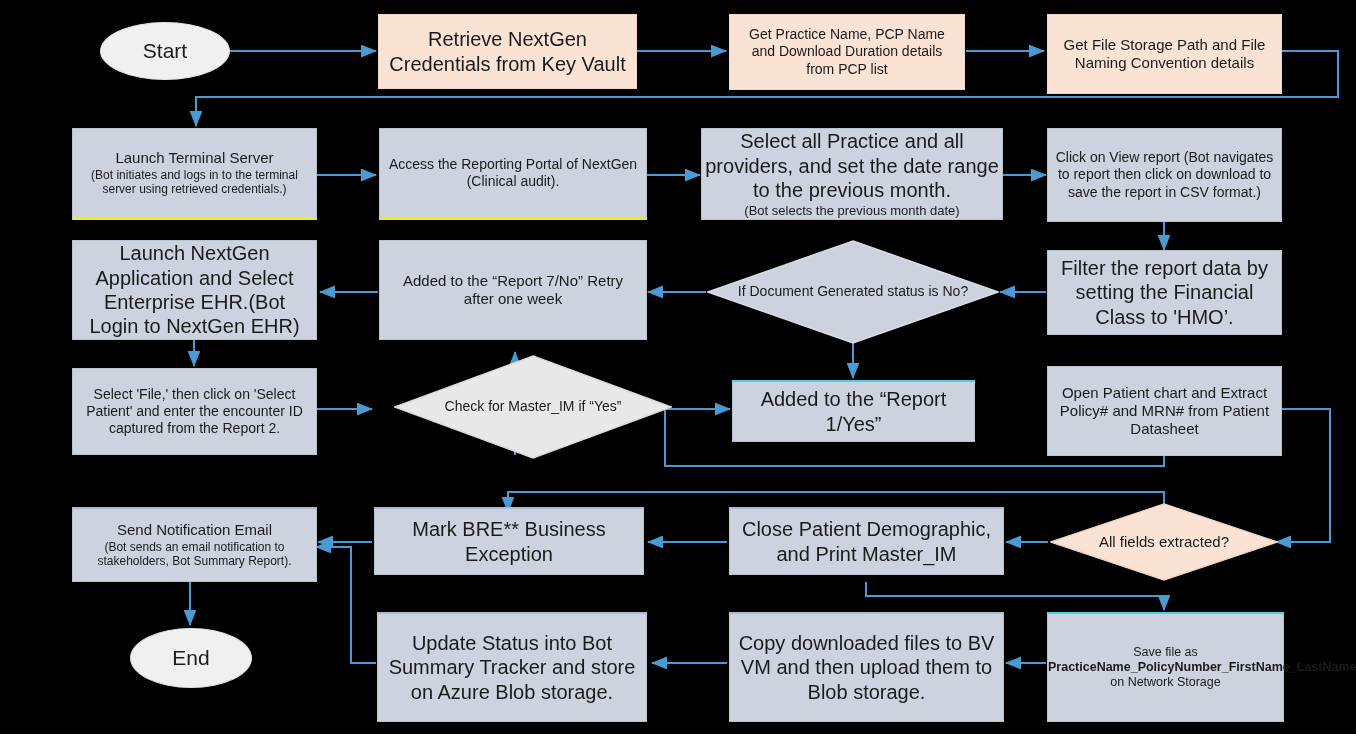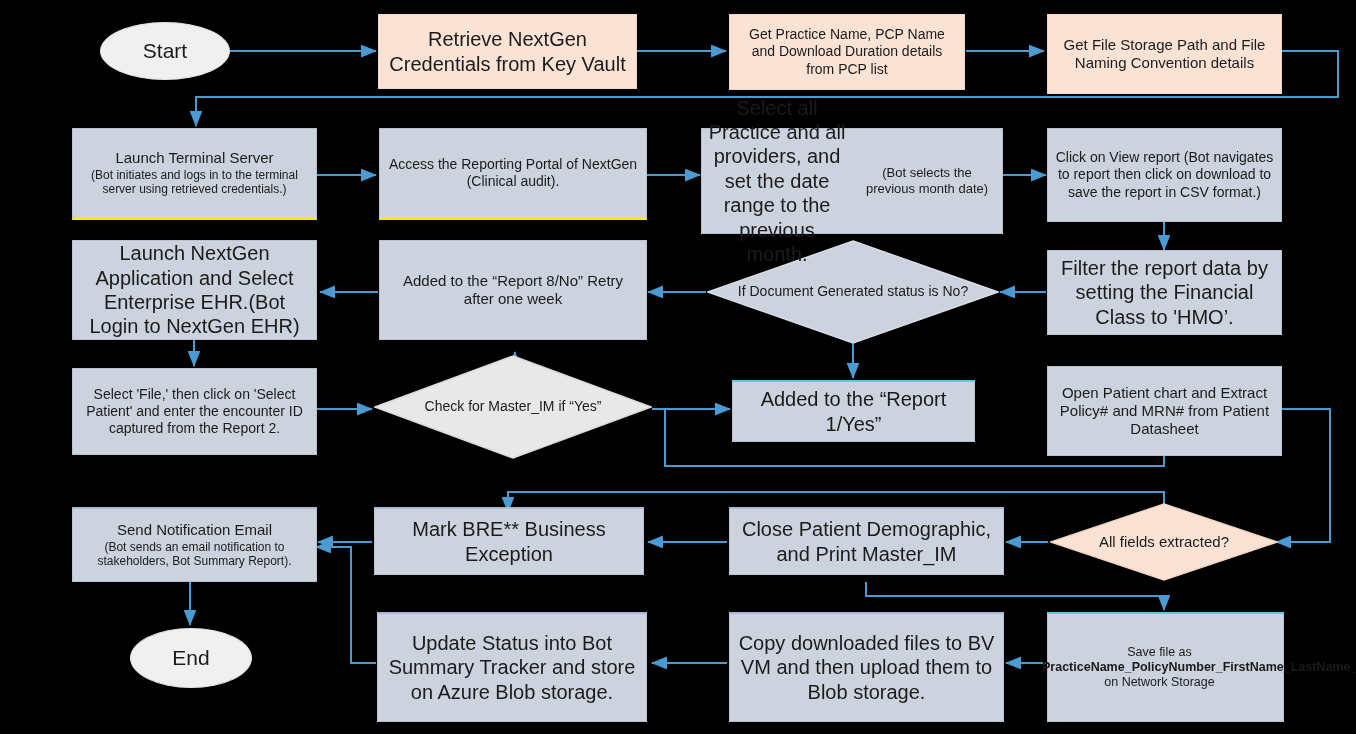--- a/index.html
+++ b/index.html
@@ -135,53 +135,53 @@
 
   <div class="node proc uline" style="left:72px;top:128px;width:245px;height:92px;flex-direction:column;">
     <span class="txt f15">Launch Terminal Server</span>
     <span class="txt f12">(Bot initiates and logs in to the terminal server using retrieved credentials.)</span>
   </div>
 
   <div class="node proc uline f14" style="left:379px;top:128px;width:268px;height:92px;justify-content:flex-end;">
     <span class="txt">Access the Reporting Portal of NextGen (Clinical audit).</span>
   </div>
 
-  <div class="node proc" style="left:701px;top:128px;width:302px;height:106px;flex-direction:row;">
+  <div class="node proc" style="left:701px;top:128px;width:302px;height:92px;flex-direction:column;">
     <span class="txt f16">Select all Practice and all providers, and set the date range to the previous month.</span>
     <span class="txt f13">(Bot selects the previous month date)</span>
   </div>
 
   <div class="node proc f14" style="left:1047px;top:128px;width:235px;height:94px;">
     <span class="txt">Click on View report (Bot navigates to report then click on download to save the report in CSV format.)</span>
   </div>
 
   <div class="node proc f16" style="left:72px;top:240px;width:245px;height:100px;">
     <span class="txt">Launch NextGen Application and Select Enterprise EHR.(Bot Login to NextGen EHR)</span>
   </div>
 
   <div class="node proc f15" style="left:379px;top:240px;width:268px;height:100px;">
-    <span class="txt">Added to the “Report 8/No” Retry after one week</span>
+    <span class="txt">Added to the “Report 7/No” Retry after one week</span>
   </div>
 
   <div class="diamond" style="left:707px;top:240px;width:292px;height:104px;">
     <svg width="292" height="104" viewBox="0 0 292 104">
       <polygon points="146,1 291,52 146,103 1,52" fill="#ccd3de" stroke="#d8dde6" stroke-width="1.5"></polygon>
     </svg>
     <div class="dlabel f14">If Document Generated status is No?</div>
   </div>
 
   <div class="node proc f16" style="left:1047px;top:250px;width:235px;height:85px;">
     <span class="txt">Filter the report data by setting the Financial Class to 'HMO’.</span>
   </div>
 
   <div class="node proc f14" style="left:72px;top:368px;width:245px;height:87px;">
     <span class="txt">Select 'File,' then click on 'Select Patient' and enter the encounter ID captured from the Report 2.</span>
   </div>
 
-  <div class="diamond" style="left:374px;top:355px;width:278px;height:104px;">
+  <div class="diamond" style="left:394px;top:355px;width:278px;height:104px;">
     <svg width="278" height="104" viewBox="0 0 278 104">
       <polygon points="139,1 277,52 139,103 1,52" fill="#e8e8e8" stroke="#dcdcdc" stroke-width="1.5"></polygon>
     </svg>
     <div class="dlabel f14">Check for Master_IM if “Yes”</div>
   </div>
 
   <div class="node proc cyanline f16" style="left:732px;top:380px;width:243px;height:62px;">
     <span class="txt">Added to the “Report 1/Yes”</span>
   </div>
 
@@ -214,20 +214,20 @@
   </div>
 
   <div class="node proc tline f16" style="left:377px;top:612px;width:270px;height:110px;">
     <span class="txt">Update Status into Bot Summary Tracker and  store on Azure Blob storage.</span>
   </div>
 
   <div class="node proc tline f16" style="left:729px;top:612px;width:275px;height:110px;">
     <span class="txt">Copy downloaded files to BV VM and then upload them to Blob storage.</span>
   </div>
 
-  <div class="node proc cyanline" style="left:1047px;top:612px;width:237px;height:110px;justify-content:flex-end;">
+  <div class="node proc cyanline" style="left:1047px;top:612px;width:237px;height:110px;">
     <span class="txt small">
       <span>Save file as</span><br>
       <span class="b">PracticeName_PolicyNumber_FirstName_LastName_DOB_EncounterDateAndTime.pdf</span><span> on Network Storage</span>
     </span>
   </div>
 
 </div>
 
 </body></html>

